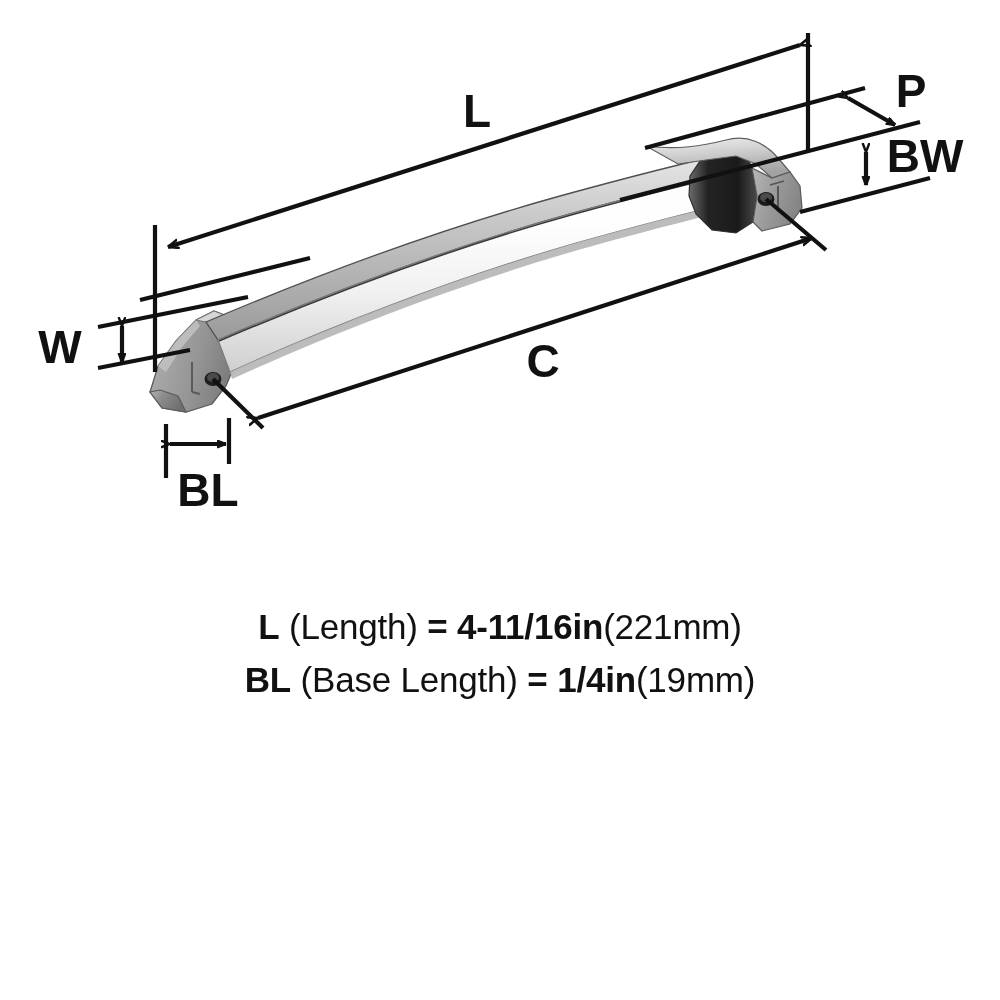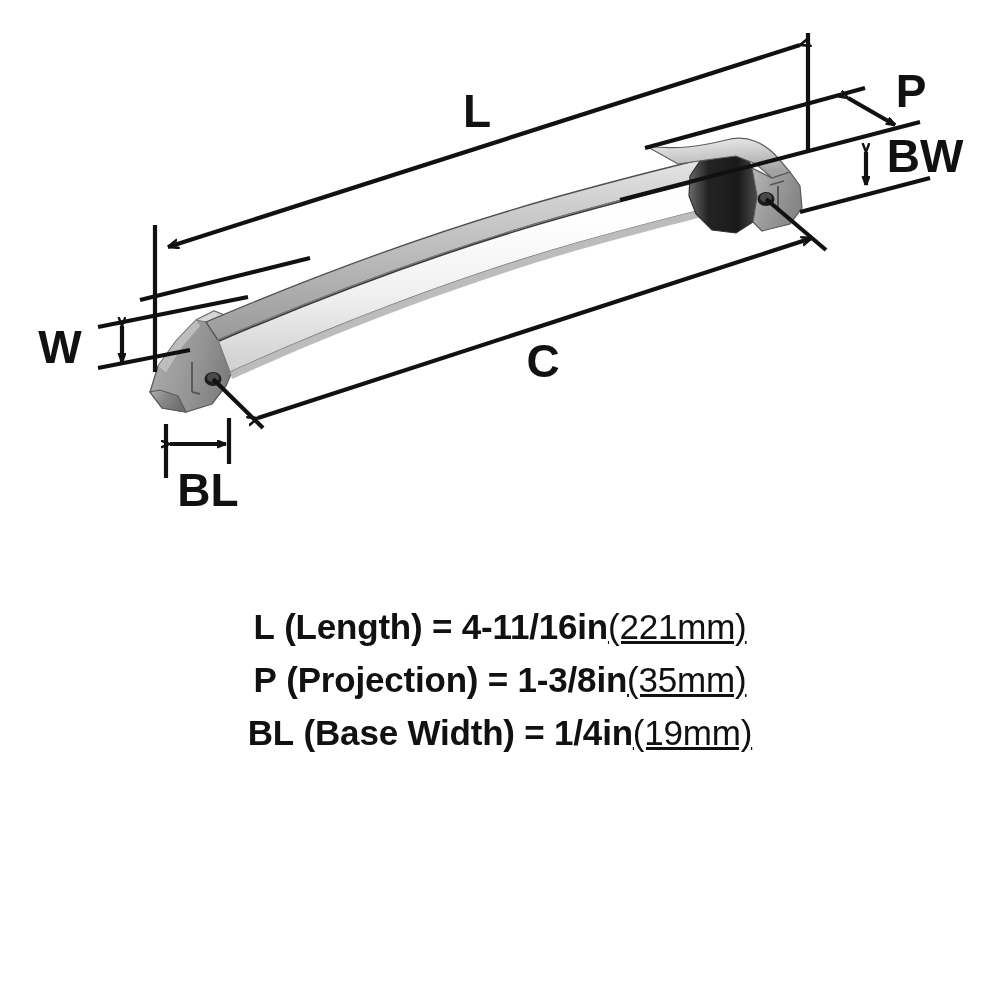--- a/index.html
+++ b/index.html
@@ -55,29 +55,28 @@
     text-align: center;
     font-size: 35px;
     line-height: 53px;
     color: #111111;
     letter-spacing: -0.2px;
   }
   .sym {
     font-weight: bold;
   }
   .nm {
-    font-weight: bold;
+    font-weight: normal;
     margin-top: 8px;
   }
   .val {
     font-weight: bold;
   }
   .mm {
     font-weight: normal;
-    text-decoration: underline;
   }
   .sp {
     font-weight: normal;
   }
 </style>
 </head>
 <body>
 
 <div id="page">
 
@@ -228,24 +227,21 @@
     </svg>
   </div>
 
   <div id="legend">
 
     <div class="legend-row">
       <span class="sym">L</span><span class="sp"> </span><span class="nm">(Length)</span><span class="sp"> </span><span class="val">=</span><span class="sp"> </span><span class="val">4-11/16in</span><span class="mm">(221mm)</span>
     </div>
 
 
+
+
     <div class="legend-row">
-      <span class="sym">P</span><span class="sp"> </span><span class="nm">(Projection)</span><span class="sp"> </span><span class="val">=</span><span class="sp"> </span><span class="val">1-3/8in</span><span class="mm">(35mm)</span>
-    </div>
-
-
-    <div class="legend-row">
-      <span class="sym">BL</span><span class="sp"> </span><span class="nm">(Base Width)</span><span class="sp"> </span><span class="val">=</span><span class="sp"> </span><span class="val">1/4in</span><span class="mm">(19mm)</span>
+      <span class="sym">BL</span><span class="sp"> </span><span class="nm">(Base Length)</span><span class="sp"> </span><span class="val">=</span><span class="sp"> </span><span class="val">1/4in</span><span class="mm">(19mm)</span>
     </div>
 
 
   </div>
 </div>
 
 </body></html>

